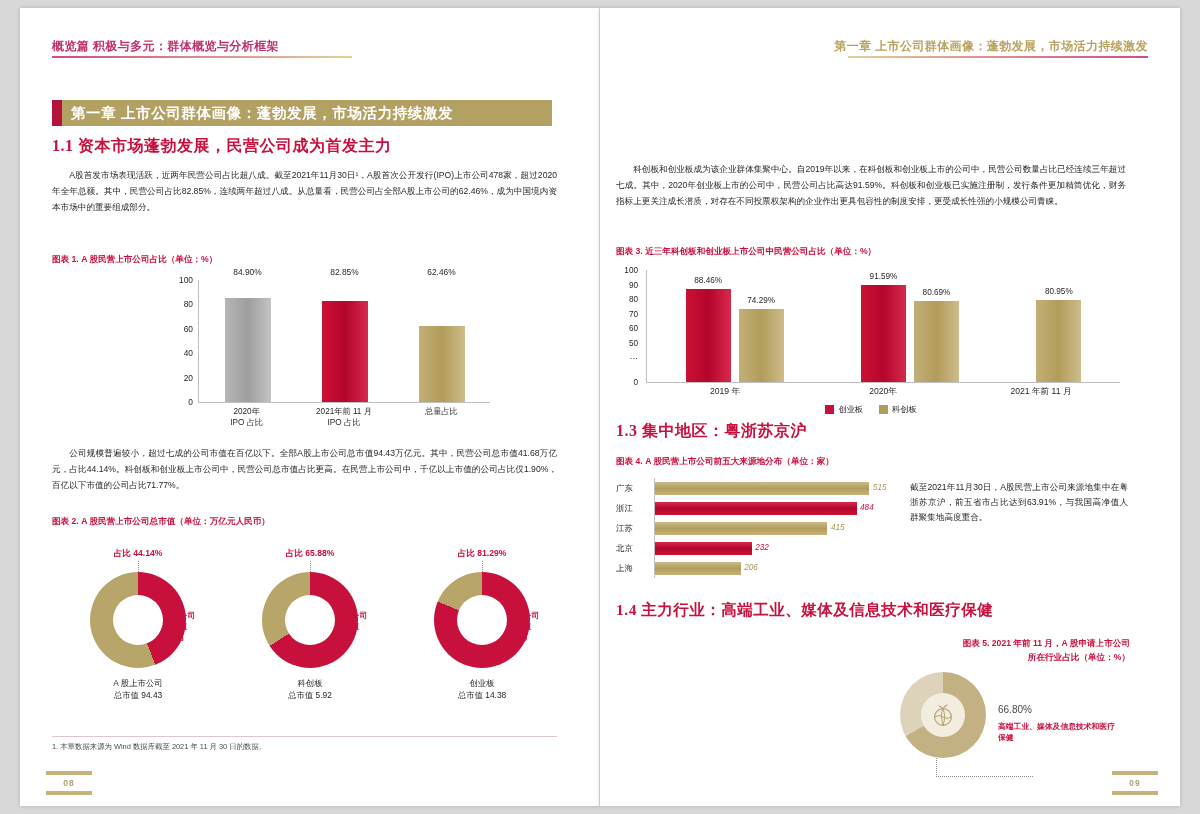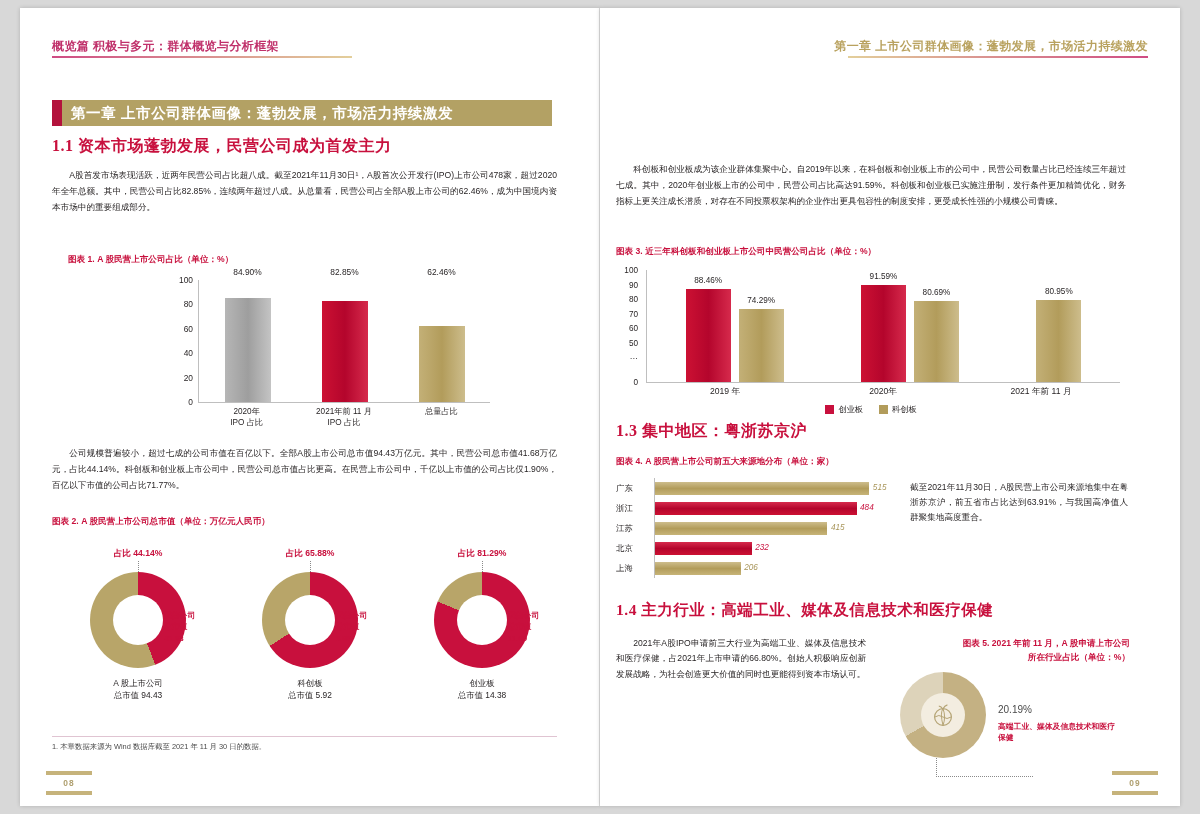--- a/index.html
+++ b/index.html
@@ -152,21 +152,21 @@
 
     <div class="chapter-banner">
       <span class="tick"></span>
       <span class="btxt">第一章  上市公司群体画像：蓬勃发展，市场活力持续激发</span>
     </div>
 
     <h2 class="sec" style="left:32px;top:128px;">1.1  资本市场蓬勃发展，民营公司成为首发主力</h2>
 
     <p class="body" style="left:32px;top:160px;width:505px;">A股首发市场表现活跃，近两年民营公司占比超八成。截至2021年11月30日¹，A股首次公开发行(IPO)上市公司478家，超过2020年全年总额。其中，民营公司占比82.85%，连续两年超过八成。从总量看，民营公司占全部A股上市公司的62.46%，成为中国境内资本市场中的重要组成部分。</p>
 
-    <div class="figtitle" style="left:32px;top:246px;margin-left:16px;">图表 1. A 股民营上市公司占比（单位：%）</div>
+    <div class="figtitle" style="left:32px;top:246px;">图表 1. A 股民营上市公司占比（单位：%）</div>
 
     <div class="c1">
       <div class="yaxis">
         <div class="ytick" style="top:0%">100</div>
         <div class="ytick" style="top:20%">80</div>
         <div class="ytick" style="top:40%">60</div>
         <div class="ytick" style="top:60%">40</div>
         <div class="ytick" style="top:80%">20</div>
         <div class="ytick" style="top:100%">0</div>
       </div>
@@ -377,37 +377,36 @@
           <span class="hbar gold" style="width:36.8%"></span>
           <span class="hval gold" style="left:38.3%">206</span>
         </span>
       </div>
     </div>
 
     <p class="body noindent" style="left:310px;top:472px;width:218px;line-height:1.75;">截至2021年11月30日，A股民营上市公司来源地集中在粤浙苏京沪，前五省市占比达到63.91%，与我国高净值人群聚集地高度重合。</p>
 
     <h2 class="sec" style="left:16px;top:592px;font-size:15.5px;">1.4  主力行业：高端工业、媒体及信息技术和医疗保健</h2>
 
-    <p class="body" style="left:16px;top:628px;width:250px;line-height:1.8;">2021年A股IPO申请前三大行业为高端工业、媒体及信息技术和医疗保健，占2021年上市申请的66.80%。创始人积极响应创新发展战略，为社会创造更大价值的同时也更能得到资本市场认可。</p>
 
     <div class="c5">
       <div class="t1">图表 5. 2021 年前 11 月，A 股申请上市公司</div>
       <div class="t2">所在行业占比（单位：%）</div>
       <div class="pie" style="background:conic-gradient(#c4b183 0 66.8%, #ddd3ba 66.8% 100%);">
         <div class="iconhole">
           <svg width="28" height="28" viewBox="0 0 28 28" aria-hidden="true">
             <circle cx="14" cy="16" r="8.4" fill="none" stroke="#b5a475" stroke-width="1.2"></circle>
             <path d="M5.8 16 q4 -3 8.2 0 q4 3 8.2 0" fill="none" stroke="#b5a475" stroke-width="1"></path>
             <path d="M14 7.6 q-3.2 4.2 0 16.8 q3.2 -8.4 0 -16.8" fill="none" stroke="#b5a475" stroke-width="1"></path>
             <path d="M14 7.8 q1.6 -3.4 4.4 -4" fill="none" stroke="#b5a475" stroke-width="1.2"></path>
             <path d="M14 8.2 q-1.8 -2.8 -4.2 -3.2" fill="none" stroke="#b5a475" stroke-width="1.2"></path>
           </svg>
         </div>
       </div>
-      <div class="pct">20.19%</div>
+      <div class="pct">66.80%</div>
       <div class="cap">高端工业、媒体及信息技术和医疗保健</div>
       <div class="leader"></div>
     </div>
 
     <div class="folio" style="right:22px;top:760px;">
       <div class="bar"></div>
       <div class="num">09</div>
       <div class="bar"></div>
     </div>
   </div>

